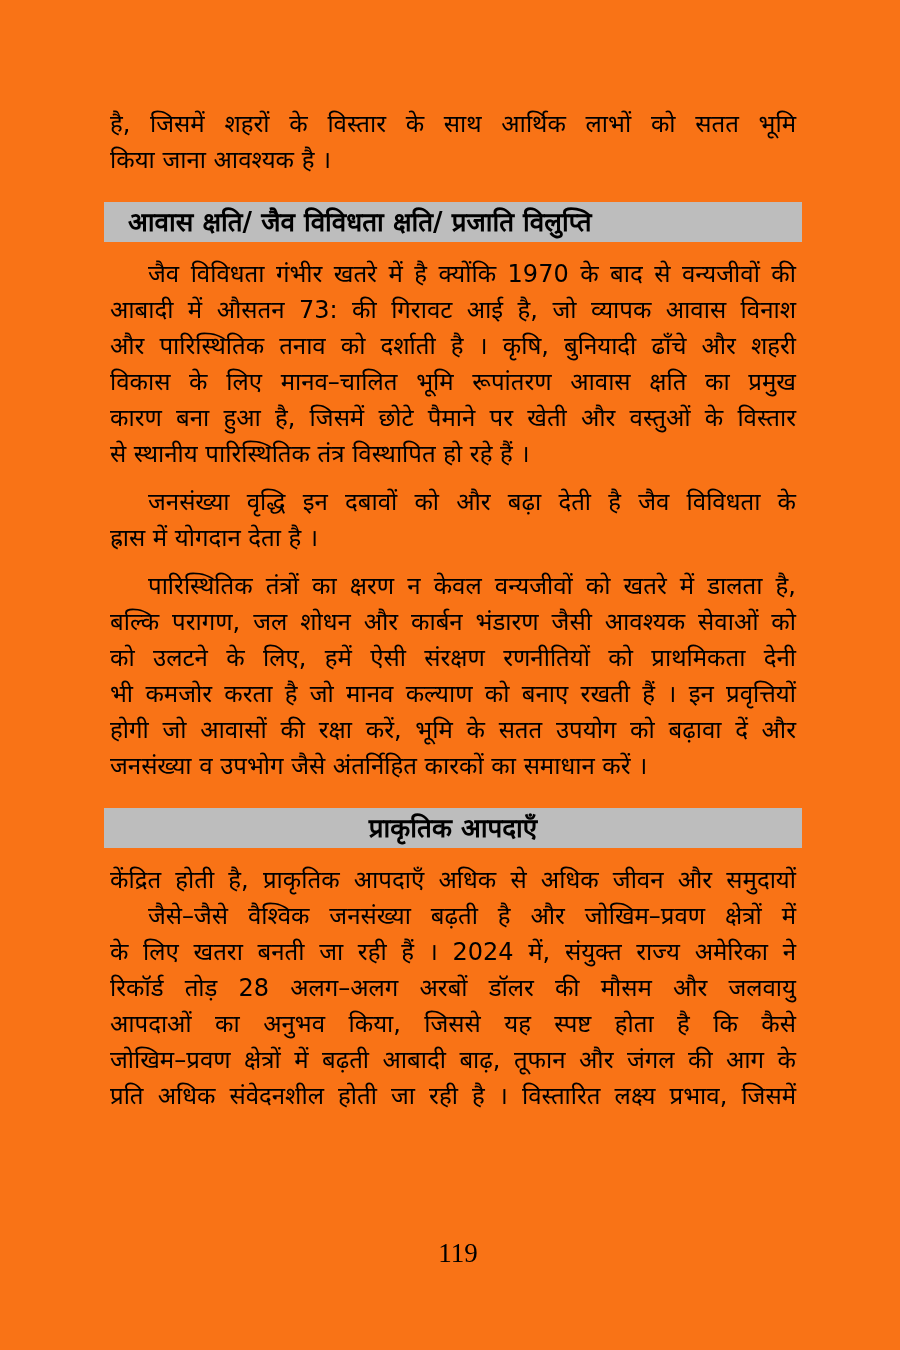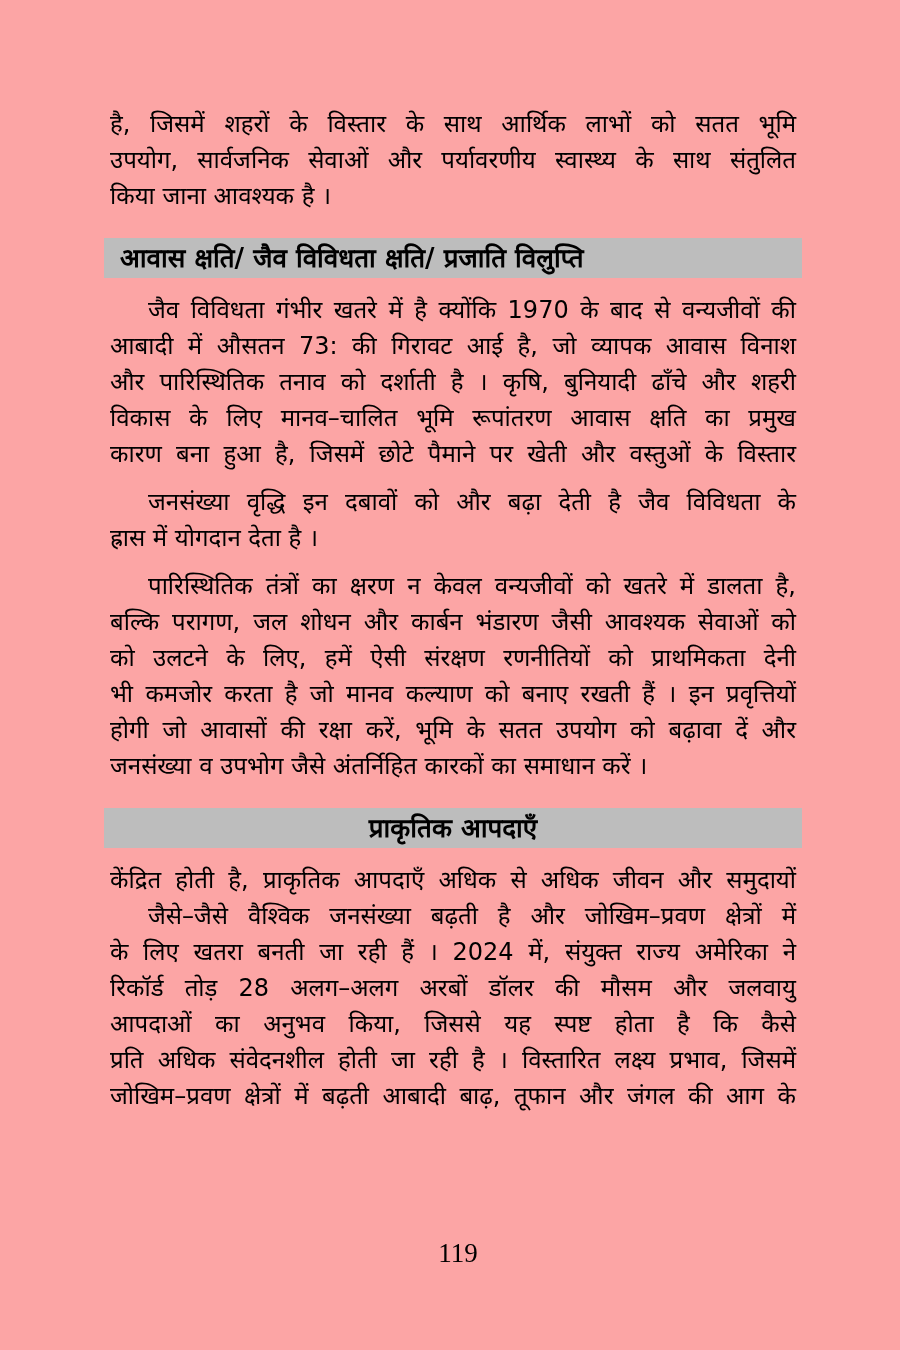--- a/index.html
+++ b/index.html
@@ -11,21 +11,21 @@
     width: 900px;
     height: 1350px;
     position: relative;
     font-family: "DejaVu Sans", sans-serif;
     color: #000000;
     overflow: hidden;
   }
   .page {
     position: absolute;
     inset: 0;
-    background: #fca5a5;
+    background: #f97316;
   }
   .content {
     position: absolute;
     left: 110px;
     top: 106px;
     width: 686px;
   }
   .para { margin-top: 12px; }
   .para.first { margin-top: 0; }
   .pline {
@@ -35,21 +35,21 @@
     text-align-last: justify;
     text-justify: inter-word;
     white-space: normal;
   }
   .pline.last { text-align-last: left; }
   .pline.indent { padding-left: 38px; }
   .section-header {
     height: 40px;
     background: #bdbdbd;
     margin: 24px -6px 14px -6px;
-    padding: 0 16px;
+    padding: 0 24px;
     display: flex;
     align-items: center;
     font-weight: bold;
     font-size: 26px;
     line-height: 40px;
   }
   .page-number {
     position: absolute;
     top: 1238px;
     left: 8px;
@@ -61,34 +61,34 @@
   }
 </style>
 </head>
 <body>
 
 <div class="page">
   <div class="content">
 
     <div class="para first">
       <div class="pline">है, जिसमें शहरों के विस्तार के साथ आर्थिक लाभों को सतत भूमि</div>
-      <div class="pline">उपयोग, सार्वजनिक सेवाओं और पर्यावरणीय स्वास्थ्य के साथ संतुलित</div>
       <div class="pline last">किया जाना आवश्यक है ।</div>
     </div>
 
     <div class="section-header" style="background: rgb(189, 189, 189);">
       <span>आवास क्षति/ जैव विविधता क्षति/ प्रजाति विलुप्ति</span>
     </div>
 
     <div class="para">
       <div class="pline indent">जैव विविधता गंभीर खतरे में है क्योंकि 1970 के बाद से वन्यजीवों की</div>
       <div class="pline">आबादी में औसतन 73: की गिरावट आई है, जो व्यापक आवास विनाश</div>
       <div class="pline">और पारिस्थितिक तनाव को दर्शाती है । कृषि, बुनियादी ढाँचे और शहरी</div>
       <div class="pline">विकास के लिए मानव–चालित भूमि रूपांतरण आवास क्षति का प्रमुख</div>
       <div class="pline">कारण बना हुआ है, जिसमें छोटे पैमाने पर खेती और वस्तुओं के विस्तार</div>
+      <div class="pline last">से स्थानीय पारिस्थितिक तंत्र विस्थापित हो रहे हैं ।</div>
     </div>
 
     <div class="para">
       <div class="pline indent">जनसंख्या वृद्धि इन दबावों को और बढ़ा देती है जैव विविधता के</div>
       <div class="pline last">ह्रास में योगदान देता है ।</div>
     </div>
 
     <div class="para">
       <div class="pline indent">पारिस्थितिक तंत्रों का क्षरण न केवल वन्यजीवों को खतरे में डालता है,</div>
       <div class="pline">बल्कि परागण, जल शोधन और कार्बन भंडारण जैसी आवश्यक सेवाओं को</div>
@@ -101,20 +101,20 @@
     <div class="section-header" style="background: rgb(189, 189, 189); justify-content: center;">
       <span>प्राकृतिक आपदाएँ</span>
     </div>
 
     <div class="para">
       <div class="pline">केंद्रित होती है, प्राकृतिक आपदाएँ अधिक से अधिक जीवन और समुदायों</div>
       <div class="pline indent">जैसे–जैसे वैश्विक जनसंख्या बढ़ती है और जोखिम–प्रवण क्षेत्रों में</div>
       <div class="pline">के लिए खतरा बनती जा रही हैं । 2024 में, संयुक्त राज्य अमेरिका ने</div>
       <div class="pline">रिकॉर्ड तोड़ 28 अलग–अलग अरबों डॉलर की मौसम और जलवायु</div>
       <div class="pline">आपदाओं का अनुभव किया, जिससे यह स्पष्ट होता है कि कैसे</div>
+      <div class="pline">जोखिम–प्रवण क्षेत्रों में बढ़ती आबादी बाढ़, तूफान और जंगल की आग के</div>
       <div class="pline">प्रति अधिक संवेदनशील होती जा रही है । विस्तारित लक्ष्य प्रभाव, जिसमें</div>
-      <div class="pline">जोखिम–प्रवण क्षेत्रों में बढ़ती आबादी बाढ़, तूफान और जंगल की आग के</div>
     </div>
 
   </div>
 
   <div class="page-number">119</div>
 </div>
 
 </body></html>

